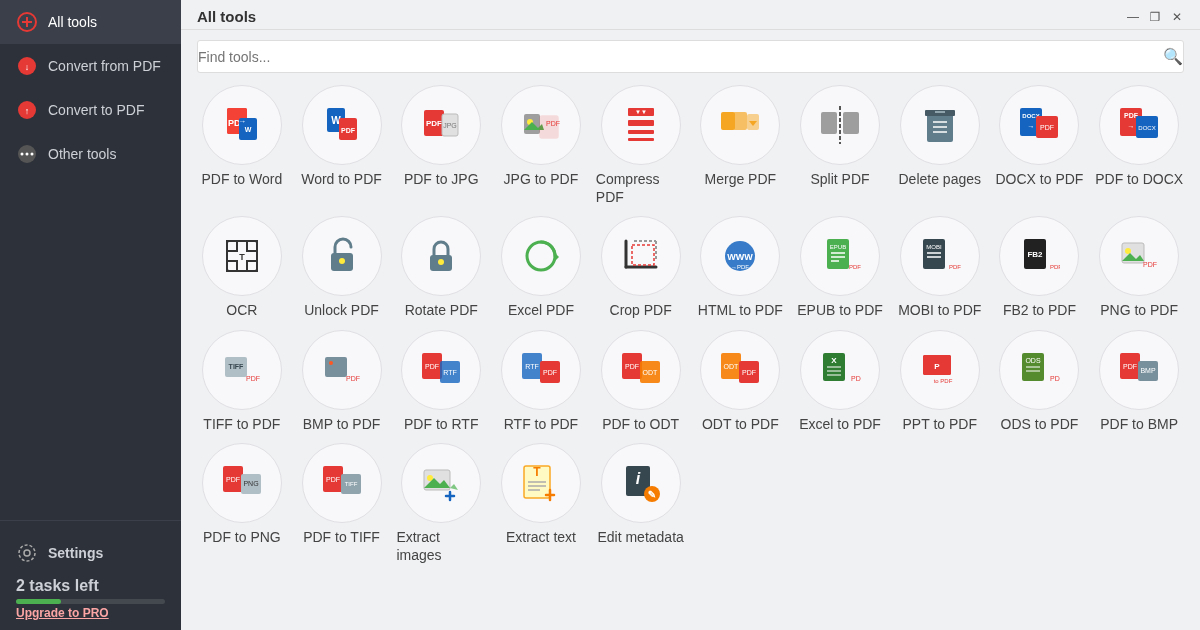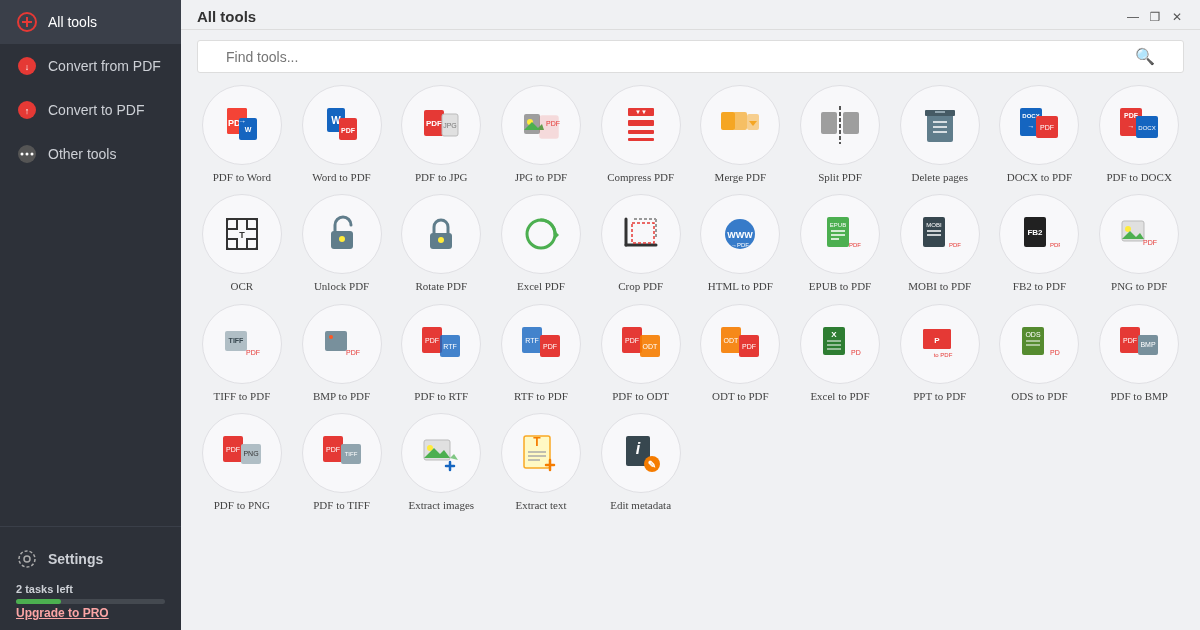--- a/index.html
+++ b/index.html
@@ -52,21 +52,21 @@
     }
     .upgrade-link {
       color: #fca5a5;
       font-size: 12px;
       padding: 0 16px;
       cursor: pointer;
       text-decoration: underline;
     }
     .tasks-left {
       color: #cdd0d6;
-      font-size: 11px;
+      font-size: 16px;
       padding: 2px 16px 0;
     }
 
     
     .main {
       flex: 1;
       background: #f0f1f3;
       display: flex;
       flex-direction: column;
       height: 630px;
@@ -97,21 +97,21 @@
       cursor: pointer;
       font-size: 12px;
       color: #555;
     }
     .search-bar {
       display: flex;
       align-items: center;
       background: #fff;
       border: 1px solid #ddd;
       margin: 10px 16px 8px;
-      padding: 6px 28px;
+      padding: 6px 0;
       border-radius: 3px;
     }
     .search-input {
       flex: 1;
       border: none;
       outline: none;
       font-size: 14px;
       color: #888;
       background: transparent;
     }
@@ -139,25 +139,24 @@
       border-radius: 50%;
       background: #f8f8fa;
       border: 1.5px solid #e0e0e4;
       display: flex;
       align-items: center;
       justify-content: center;
       margin-bottom: 5px;
       transition: box-shadow 0.15s;
     }
     .tool-label {
-      font-size: 11px;
+      font-size: 14px;
       color: #444;
-      text-align: right;
+      text-align: left;
       line-height: 1.3;
-      font-family: Liberation Serif, serif;
     }
   </style>
 </head>
 <body>
 
 <div class="sidebar">
   <div class="sidebar-item active">
     <div class="sidebar-icon">
       <svg width="20" height="20" viewBox="0 0 20 20" fill="none">
         <circle cx="10" cy="10" r="9" stroke="#e53935" stroke-width="2" fill="none"></circle>

